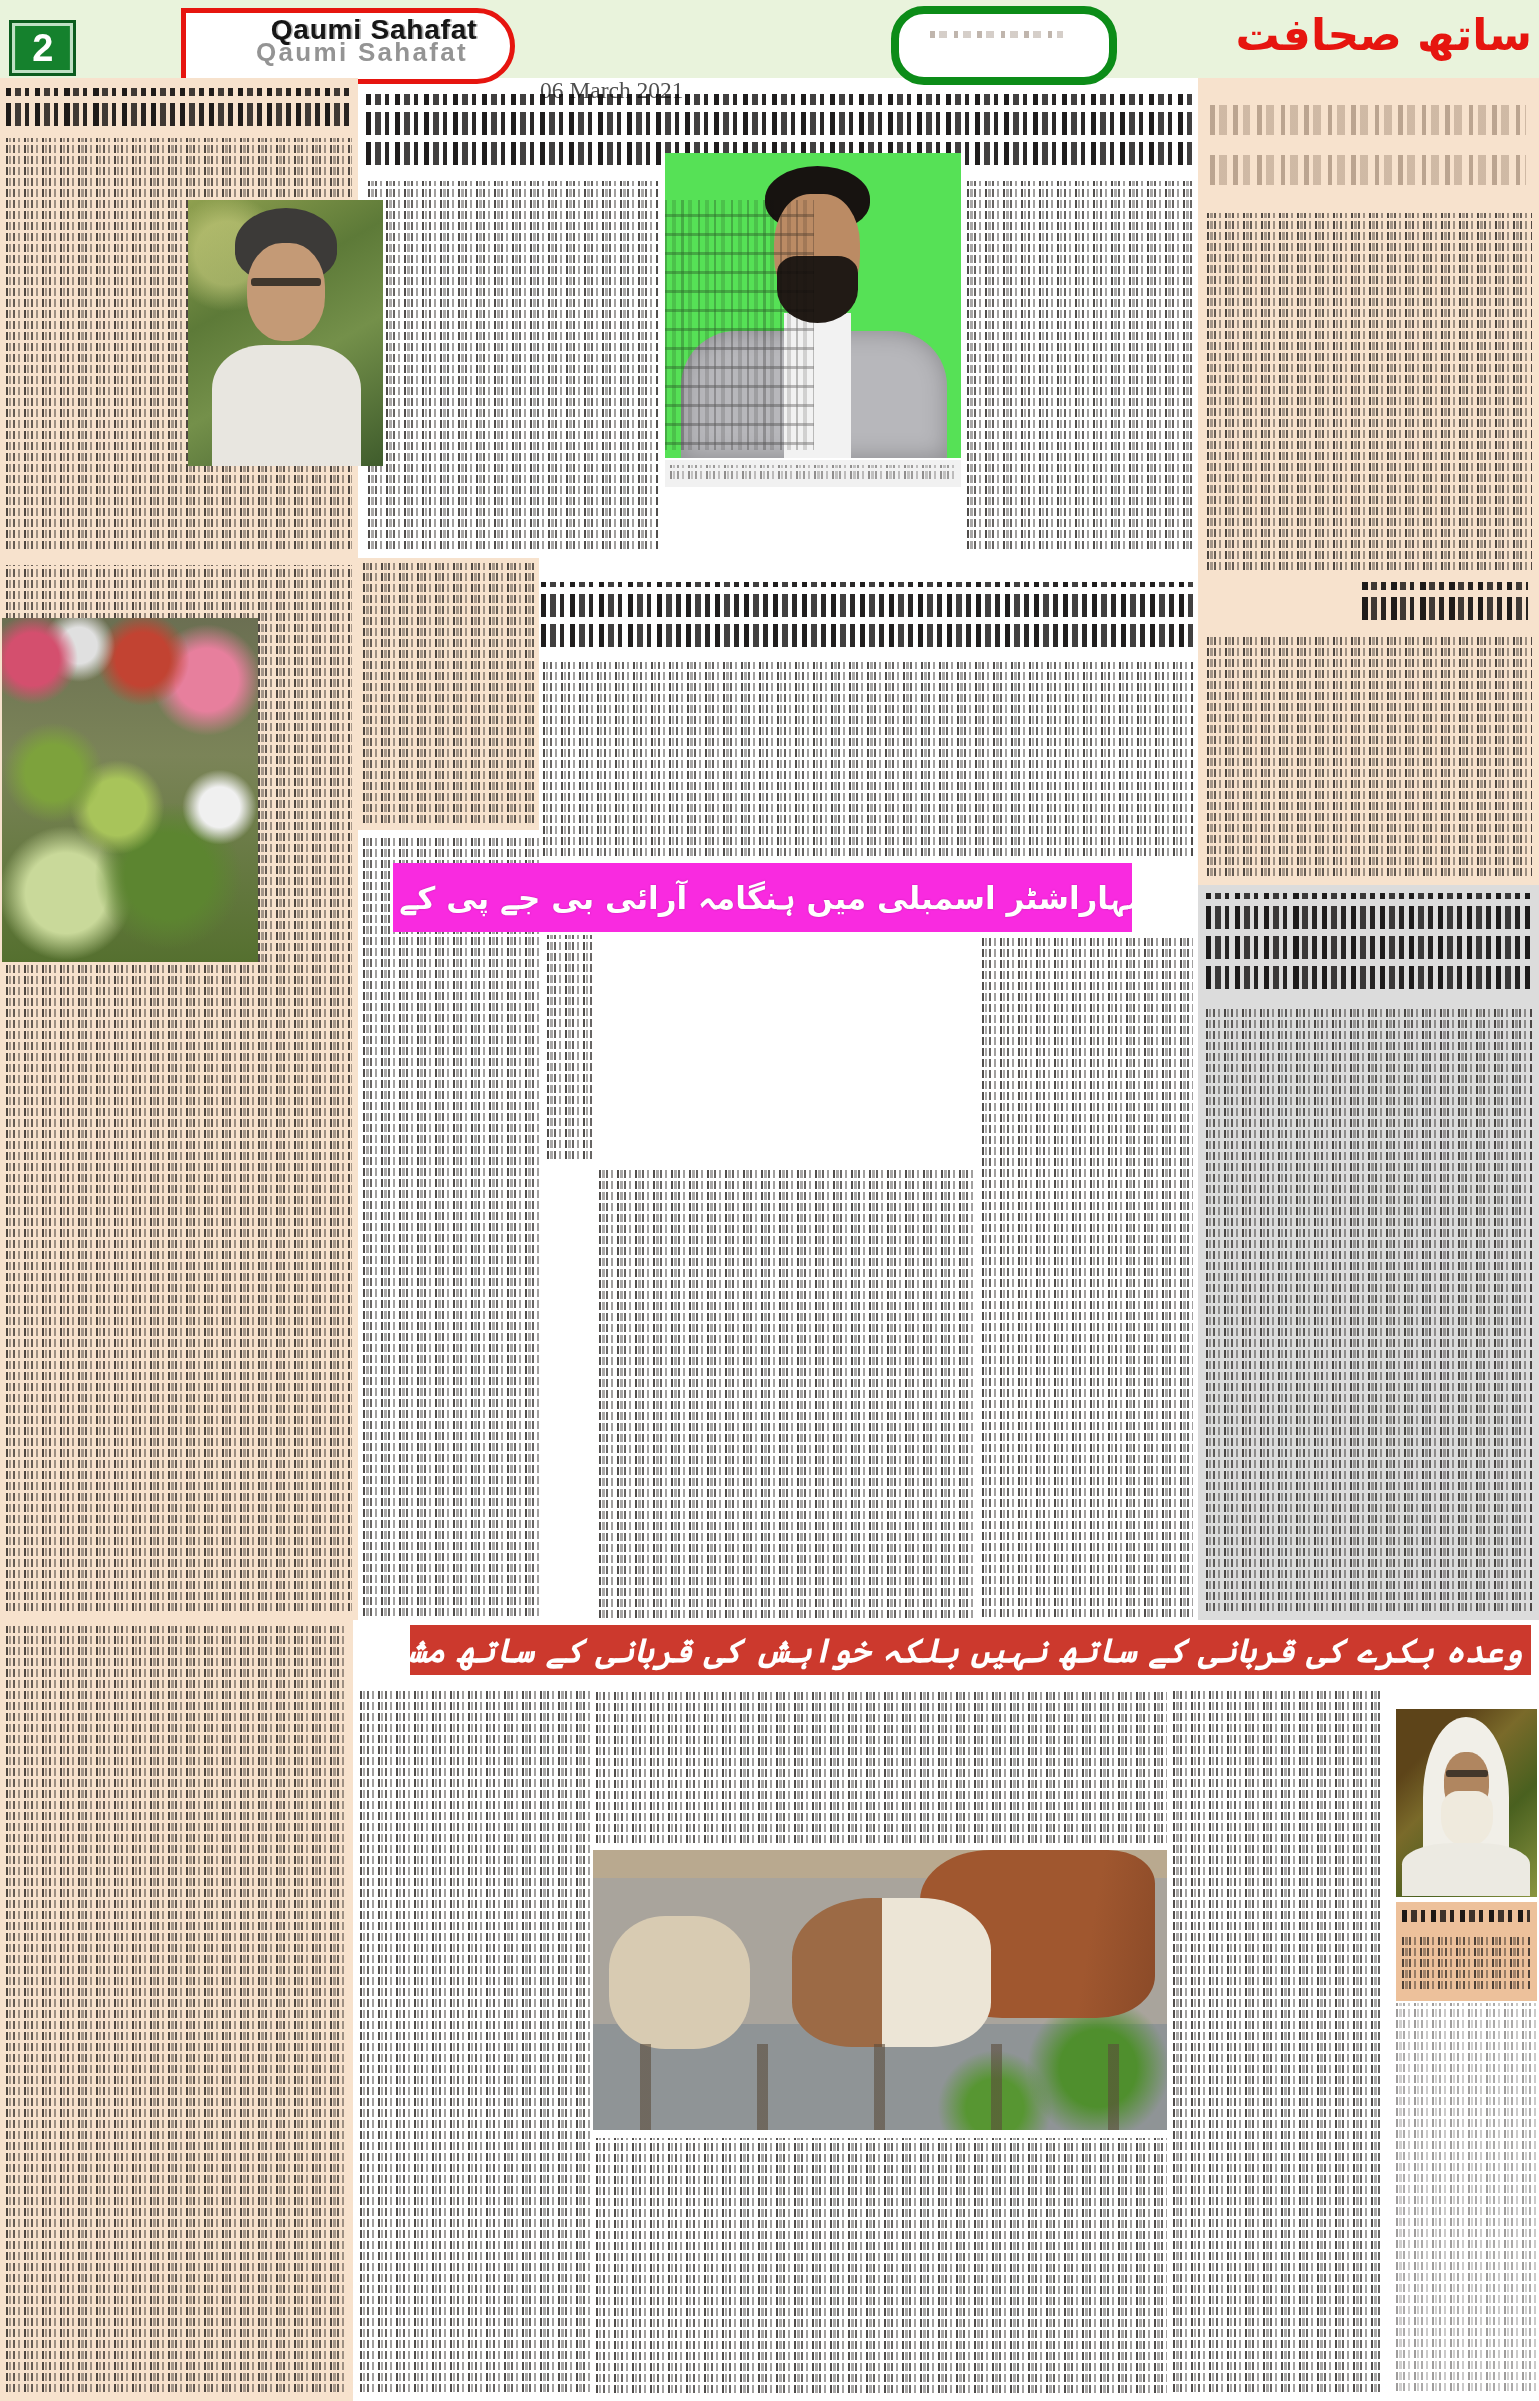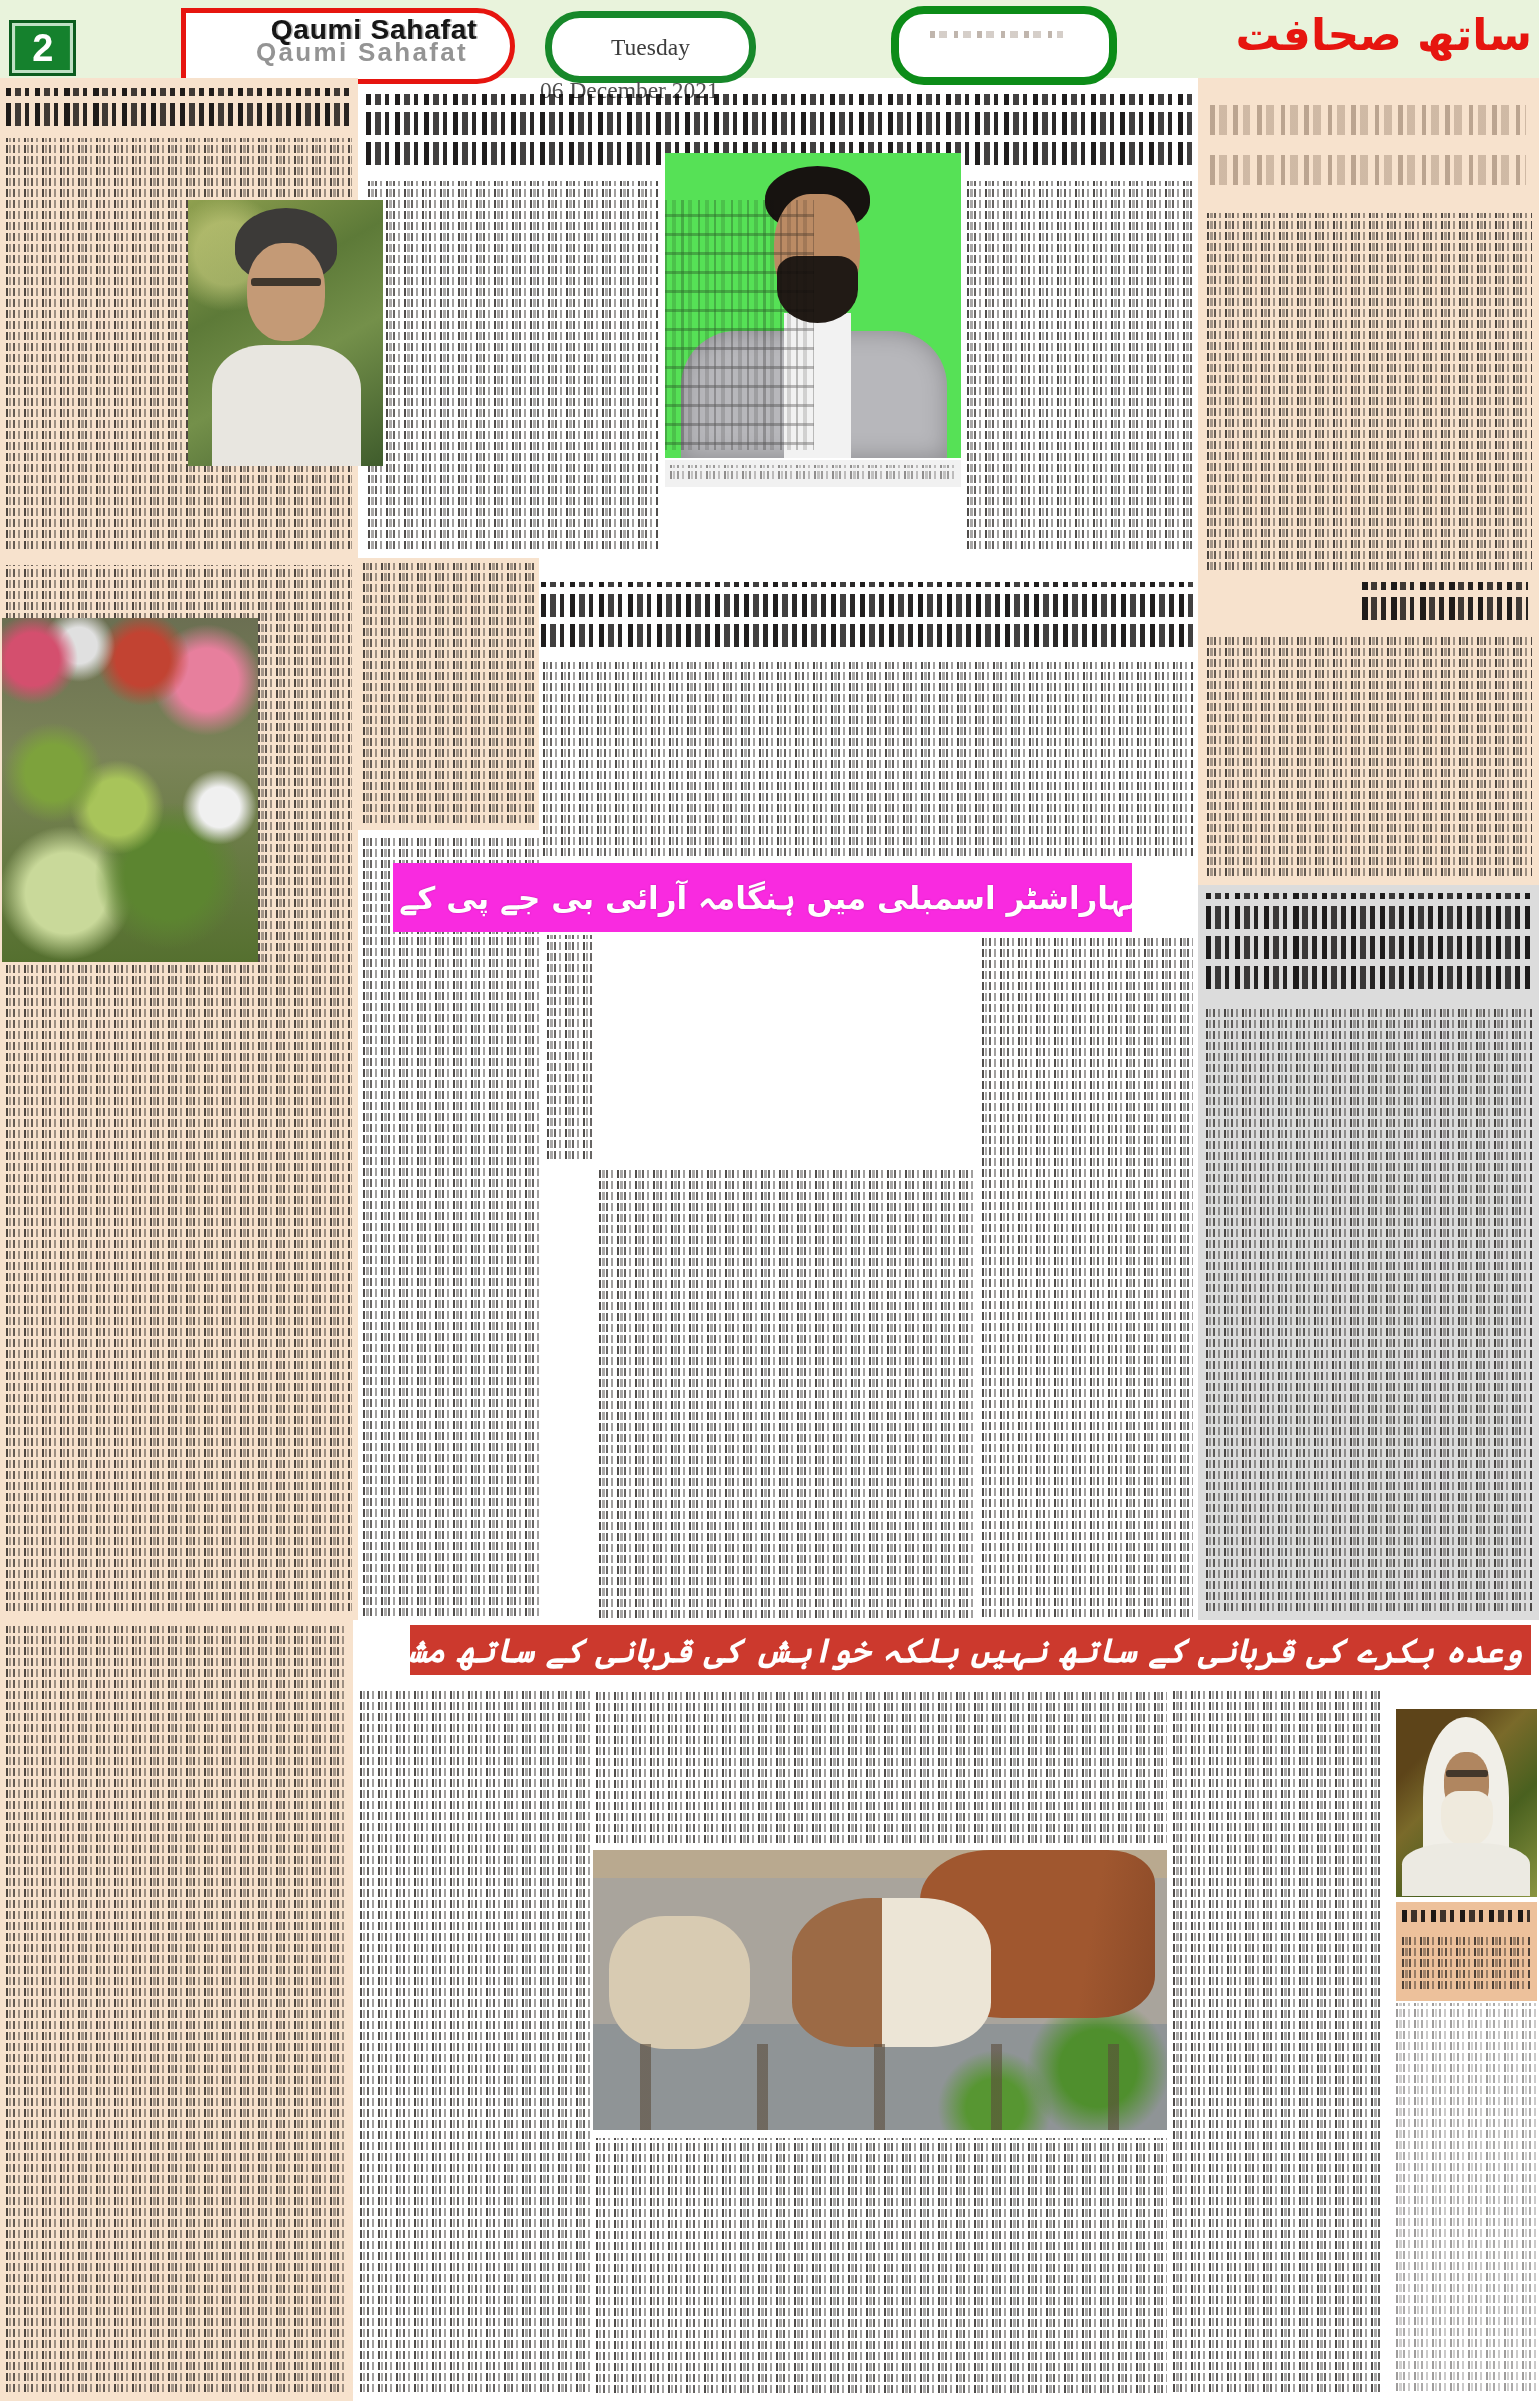--- a/index.html
+++ b/index.html
@@ -114,24 +114,21 @@
 
   <div class="abs pageno" style="left:9.4px;top:20.3px;width:61px;height:50px;">
     <span>2</span>
   </div>
 
   <div class="abs masthead" style="left:181px;top:7.8px;width:324px;height:66px;">
     <div class="mast1">Qaumi Sahafat</div>
     <div class="mast2">Qaumi Sahafat</div>
   </div>
 
-  <div class="abs datepill" style="left:545px;top:11px;width:197px;height:58px;">
-    <span>Tuesday</span>
-  </div>
-  <div class="abs dateline" style="left:540px;top:77px;width:235px;height:26.6px;">06 December 2021</div>
+  <div class="abs dateline" style="left:540px;top:77px;width:235px;height:26.6px;">06 March 2021</div>
 
   <div class="abs pill2" style="left:891px;top:6.3px;width:210px;height:63px;">
     <div class="abs script-faint" style="left:31px;top:17px;width:133px;height:26.6px;--gap:#ffffff;"></div>
   </div>
 
   <div class="abs section-title" style="left:1204px;top:9.4px;width:328px;height:55px;">ساتھ صحافت</div>
 
   <div class="abs bg-beige" style="left:0;top:78px;width:358px;height:480px;"></div>
   <div class="abs bg-beige" style="left:0;top:558px;width:358px;height:1062px;"></div>
   <div class="abs bg-beige" style="left:0;top:1620px;width:353px;height:781px;"></div>

